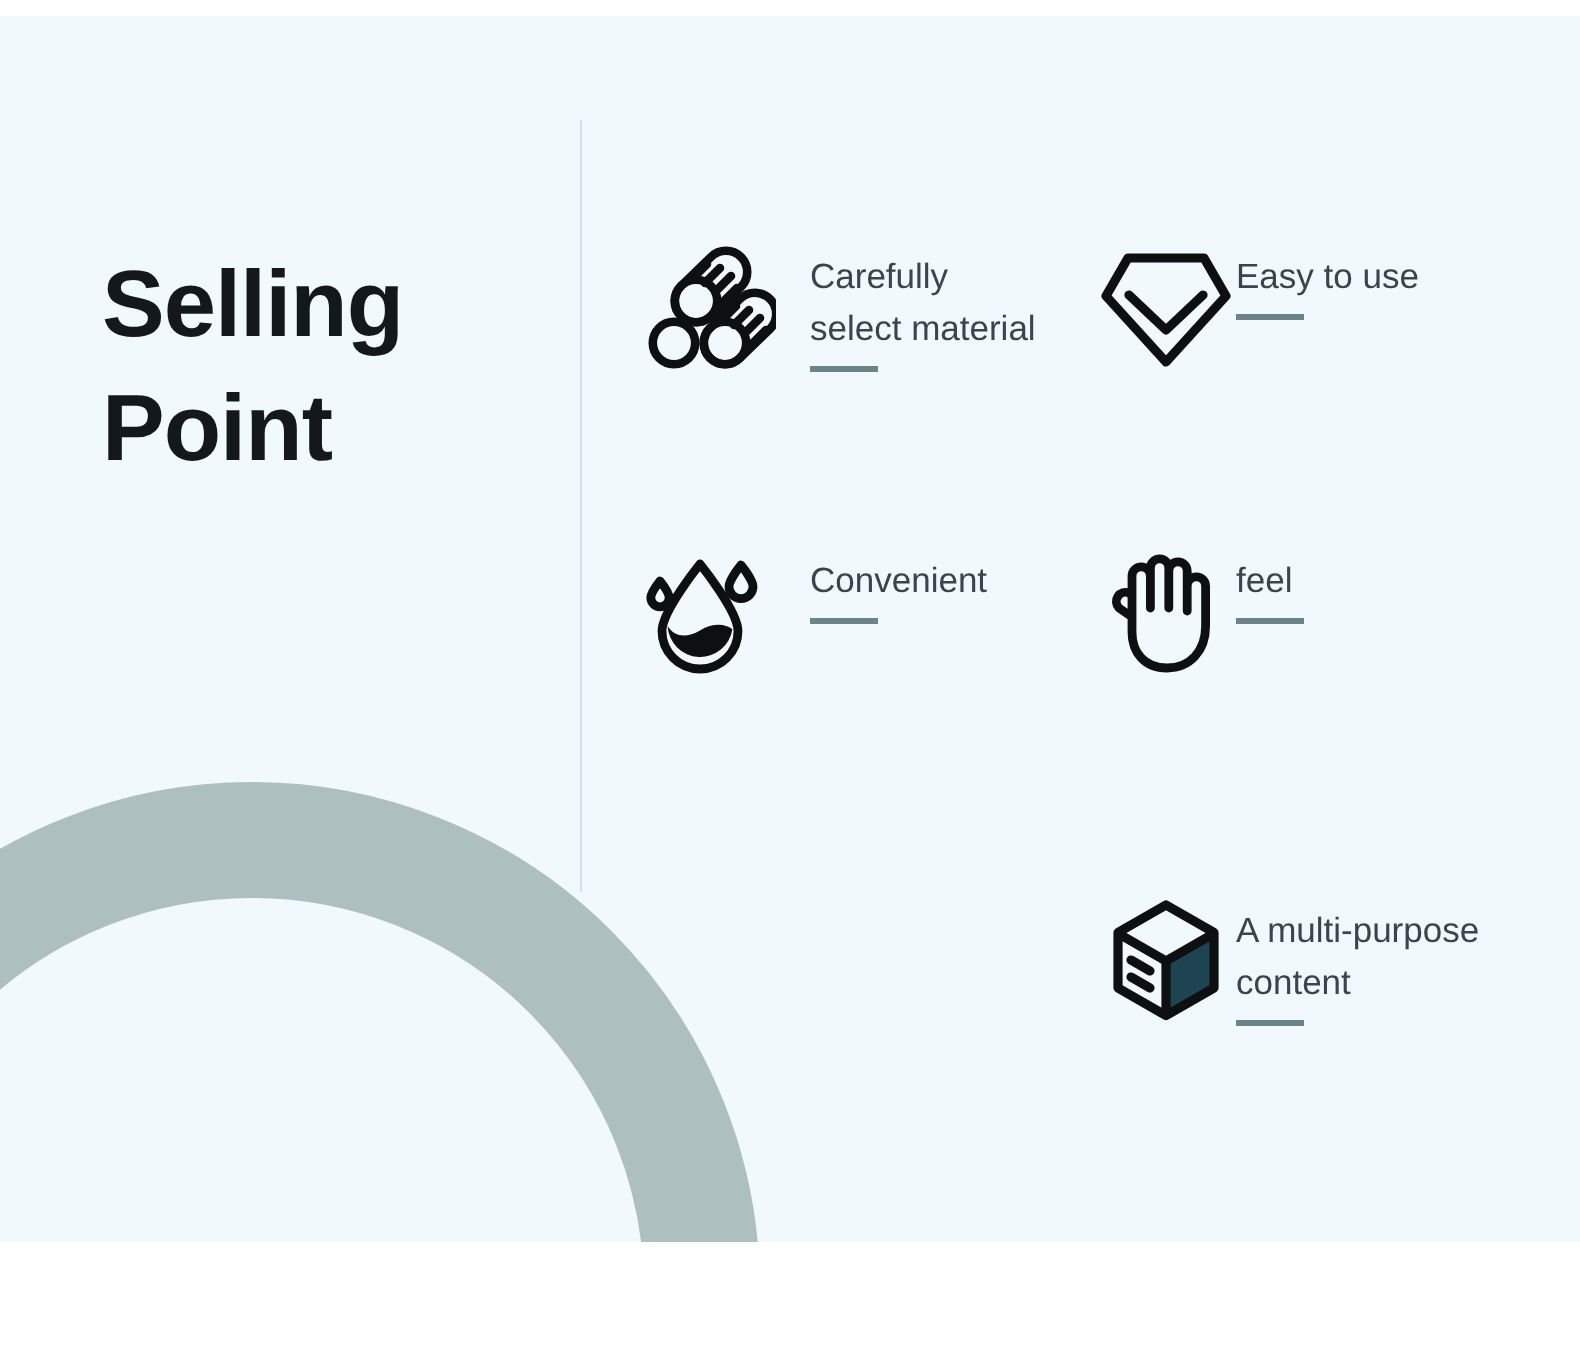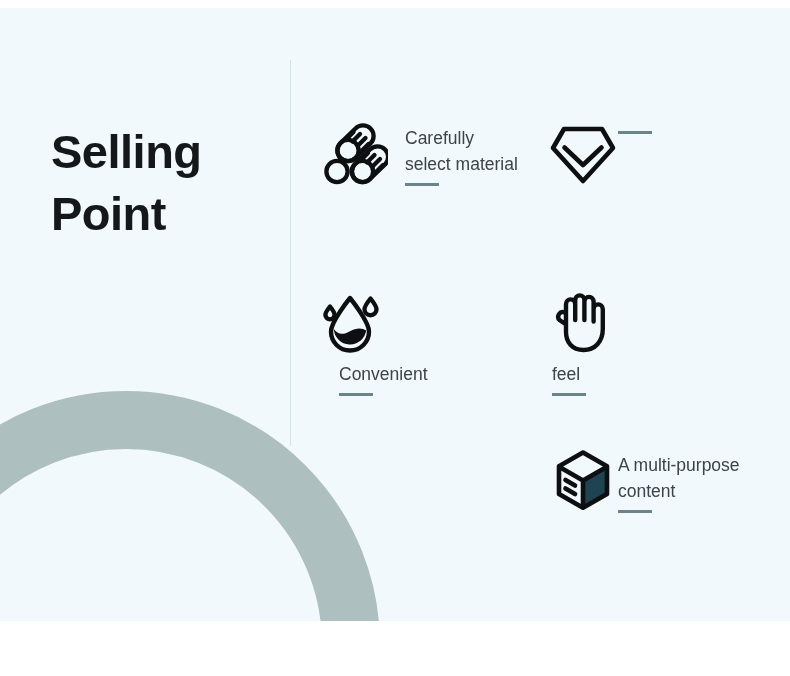--- a/index.html
+++ b/index.html
@@ -69,21 +69,21 @@
     height: 420px;
   }
   .feature {
     position: absolute;
     display: flex;
     align-items: flex-start;
   }
   .f-col-a { left: 0px; }
   .f-col-b { left: 228px; }
   .f-row-1 { top: 0px; }
-  .f-row-2 { top: 168px; flex-direction: column; }
+  .f-row-2 { top: 152px; }
   .f-row-3 { top: 327px; }
 
   .feature .icon {
     width: 66px;
     height: 68px;
     flex: 0 0 66px;
     display: block;
   }
   .feature .icon svg { display: block; }
 
@@ -152,20 +152,21 @@
       <div class="feature f-col-b f-row-1">
         <span class="icon">
           <svg width="66" height="68" viewBox="0 0 66 68" fill="none">
             <g stroke="#0d0f11" stroke-width="4.6" stroke-linejoin="round" stroke-linecap="round">
               <path d="M14.0 9.0 L52.0 9.0 L63.0 28.0 L33.0 61.0 L3.0 28.0 Z"></path>
               <path d="M14.5 27.5 L33.0 45.0 L51.5 27.5"></path>
             </g>
           </svg>
         </span>
         <span class="ftext">
+          <span class="ln">Easy to use</span>
           <span class="underline"></span>
         </span>
       </div>
 
       <div class="feature f-col-a f-row-2">
         <span class="icon">
           <svg width="66" height="68" viewBox="0 0 66 68" fill="none">
             <g stroke="#0d0f11" stroke-width="4.4" stroke-linejoin="round" stroke-linecap="round">
 
               <path d="M28.0 10.0 C28.0 10.0 9.0 33.5 9.0 43.5 A19.0 19.0 0 0 0 47.0 43.5 C47.0 33.5 28.0 10.0 28.0 10.0 Z"></path>

